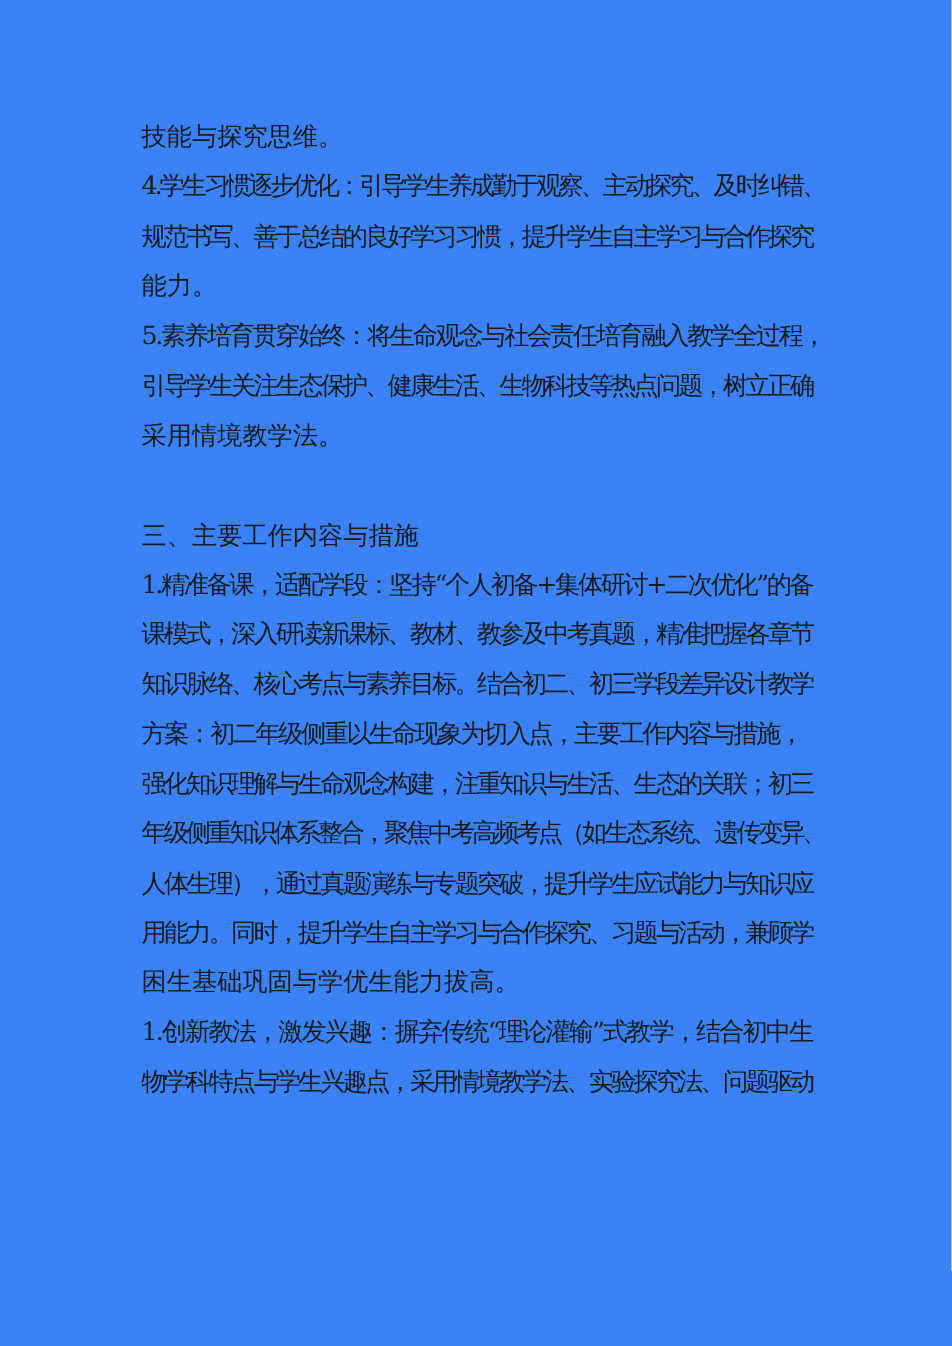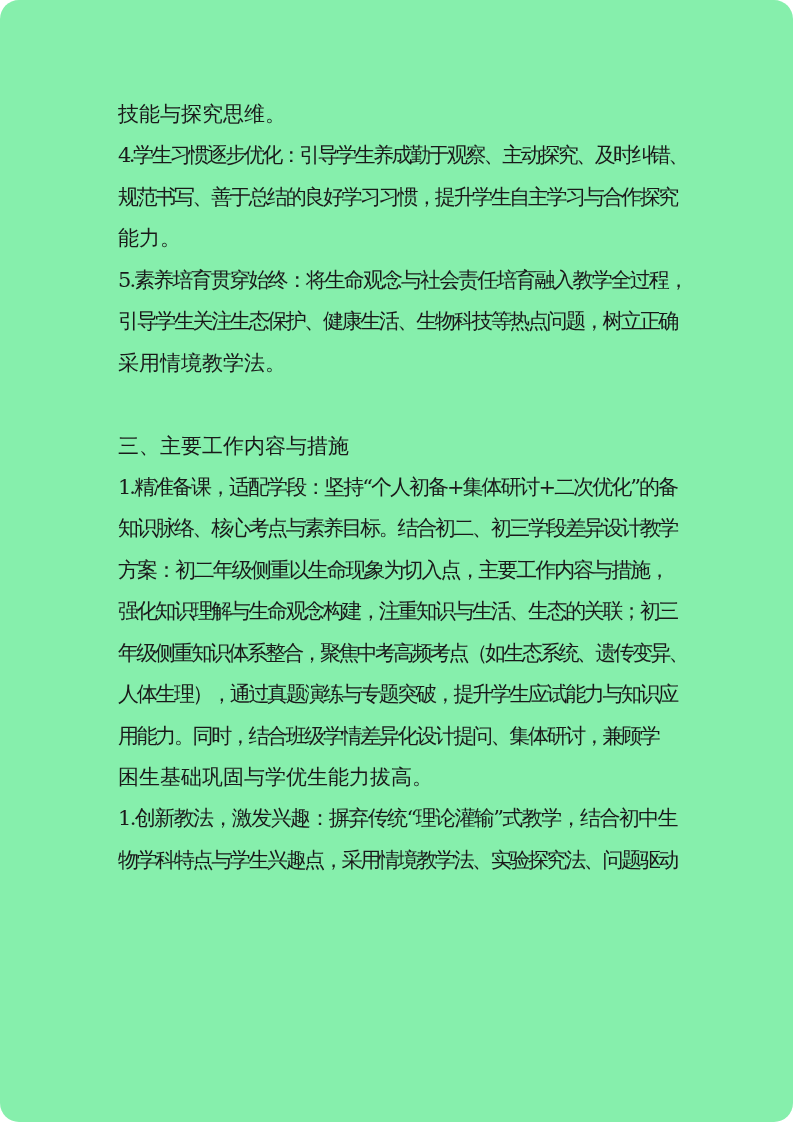--- a/index.html
+++ b/index.html
@@ -12,22 +12,21 @@
       height: 1122px;
       position: relative;
       overflow: hidden;
     }
     .page {
       position: absolute;
       left: 0;
       top: 0;
       width: 793px;
       height: 1122px;
-      background: #86efac;
-      border-radius: 19px;
+      background: #3b82f6;
     }
     .doc {
       position: absolute;
       left: 118px;
       top: 94px;
       width: 559px;
       font-family: "DejaVu Serif", "Liberation Serif", serif;
       font-size: 21px;
       line-height: 41.45px;
       color: #1a1a1a;
@@ -52,23 +51,24 @@
       <div class="line"><span>技能与探究思维。</span></div>
       <div class="line" style="letter-spacing: -2.53271px;"><span>4.学生习惯逐步优化：引导学生养成勤于观察、主动探究、及时纠错、</span></div>
       <div class="line" style="letter-spacing: -2.36667px;"><span>规范书写、善于总结的良好学习习惯，提升学生自主学习与合作探究</span></div>
       <div class="line"><span>能力。</span></div>
       <div class="line" style="letter-spacing: -1.937px;"><span>5.素养培育贯穿始终：将生命观念与社会责任培育融入教学全过程，</span></div>
       <div class="line" style="letter-spacing: -2.36667px;"><span>引导学生关注生态保护、健康生活、生物科技等热点问题，树立正确</span></div>
       <div class="line"><span>采用情境教学法。</span></div>
       <div class="line blank"><span></span></div>
       <div class="line"><span>三、主要工作内容与措施</span></div>
       <div class="line" style="letter-spacing: -1.99072px;"><span>1.精准备课，适配学段：坚持“个人初备+集体研讨+二次优化”的备</span></div>
+      <div class="line" style="letter-spacing: -2.36667px;"><span>课模式，深入研读新课标、教材、教参及中考真题，精准把握各章节</span></div>
       <div class="line" style="letter-spacing: -2.36667px;"><span>知识脉络、核心考点与素养目标。结合初二、初三学段差异设计教学</span></div>
       <div class="line" style="letter-spacing: -2.03333px;"><span>方案：初二年级侧重以生命现象为切入点，主要工作内容与措施，</span></div>
       <div class="line" style="letter-spacing: -2.36667px;"><span>强化知识理解与生命观念构建，注重知识与生活、生态的关联；初三</span></div>
       <div class="line" style="letter-spacing: -2.64516px;"><span>年级侧重知识体系整合，聚焦中考高频考点（如生态系统、遗传变异、</span></div>
       <div class="line" style="letter-spacing: -2.36667px;"><span>人体生理），通过真题演练与专题突破，提升学生应试能力与知识应</span></div>
-      <div class="line" style="letter-spacing: -2.36667px;"><span>用能力。同时，结合班级学情差异化设计提问、集体研讨，兼顾学</span></div>
+      <div class="line" style="letter-spacing: -2.36667px;"><span>用能力。同时，提升学生自主学习与合作探究、习题与活动，兼顾学</span></div>
       <div class="line"><span>困生基础巩固与学优生能力拔高。</span></div>
       <div class="line" style="letter-spacing: -1.59728px;"><span>1.创新教法，激发兴趣：摒弃传统“理论灌输”式教学，结合初中生</span></div>
       <div class="line" style="letter-spacing: -2.36667px;"><span>物学科特点与学生兴趣点，采用情境教学法、实验探究法、问题驱动</span></div>
     </div>
 </div>
 
 </body></html>

